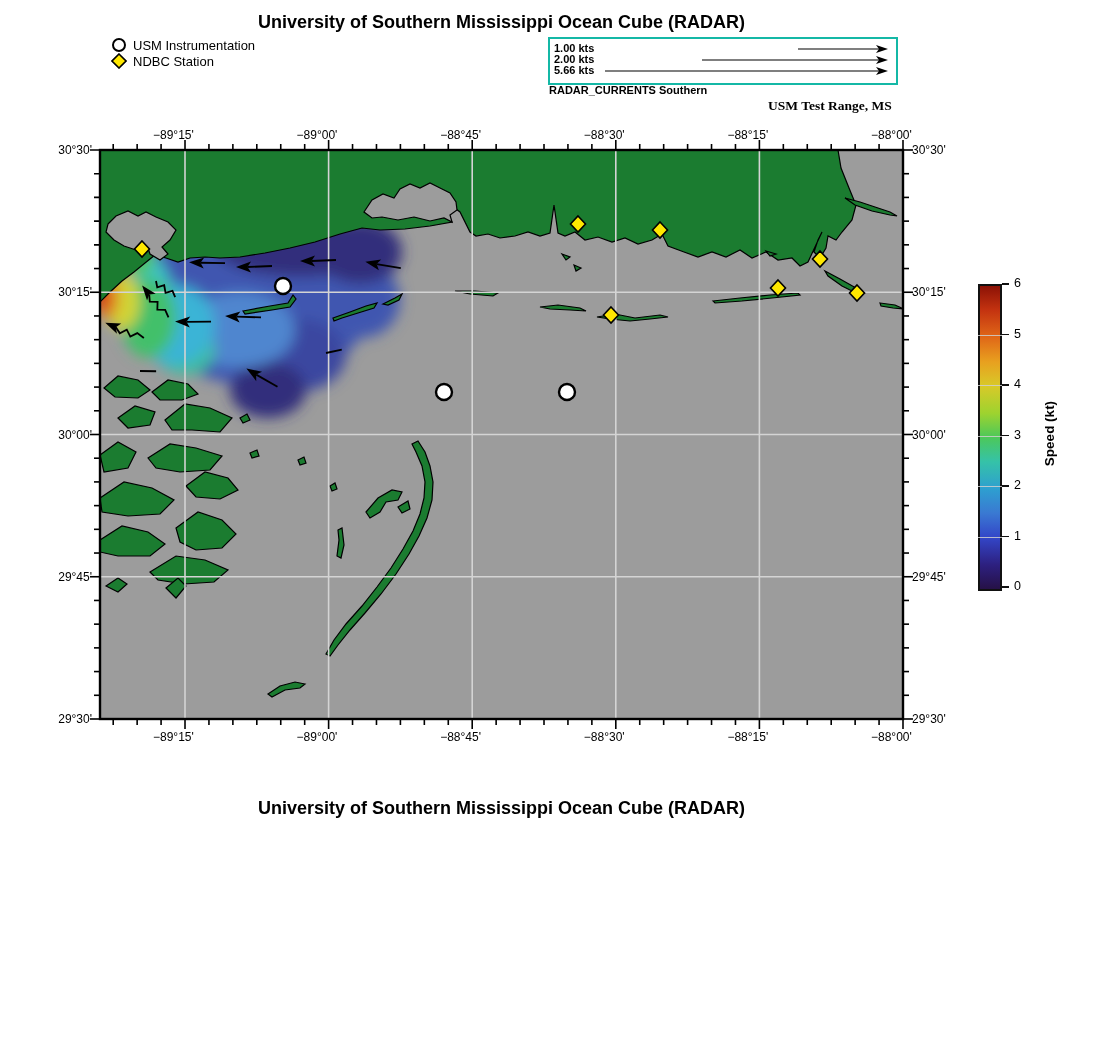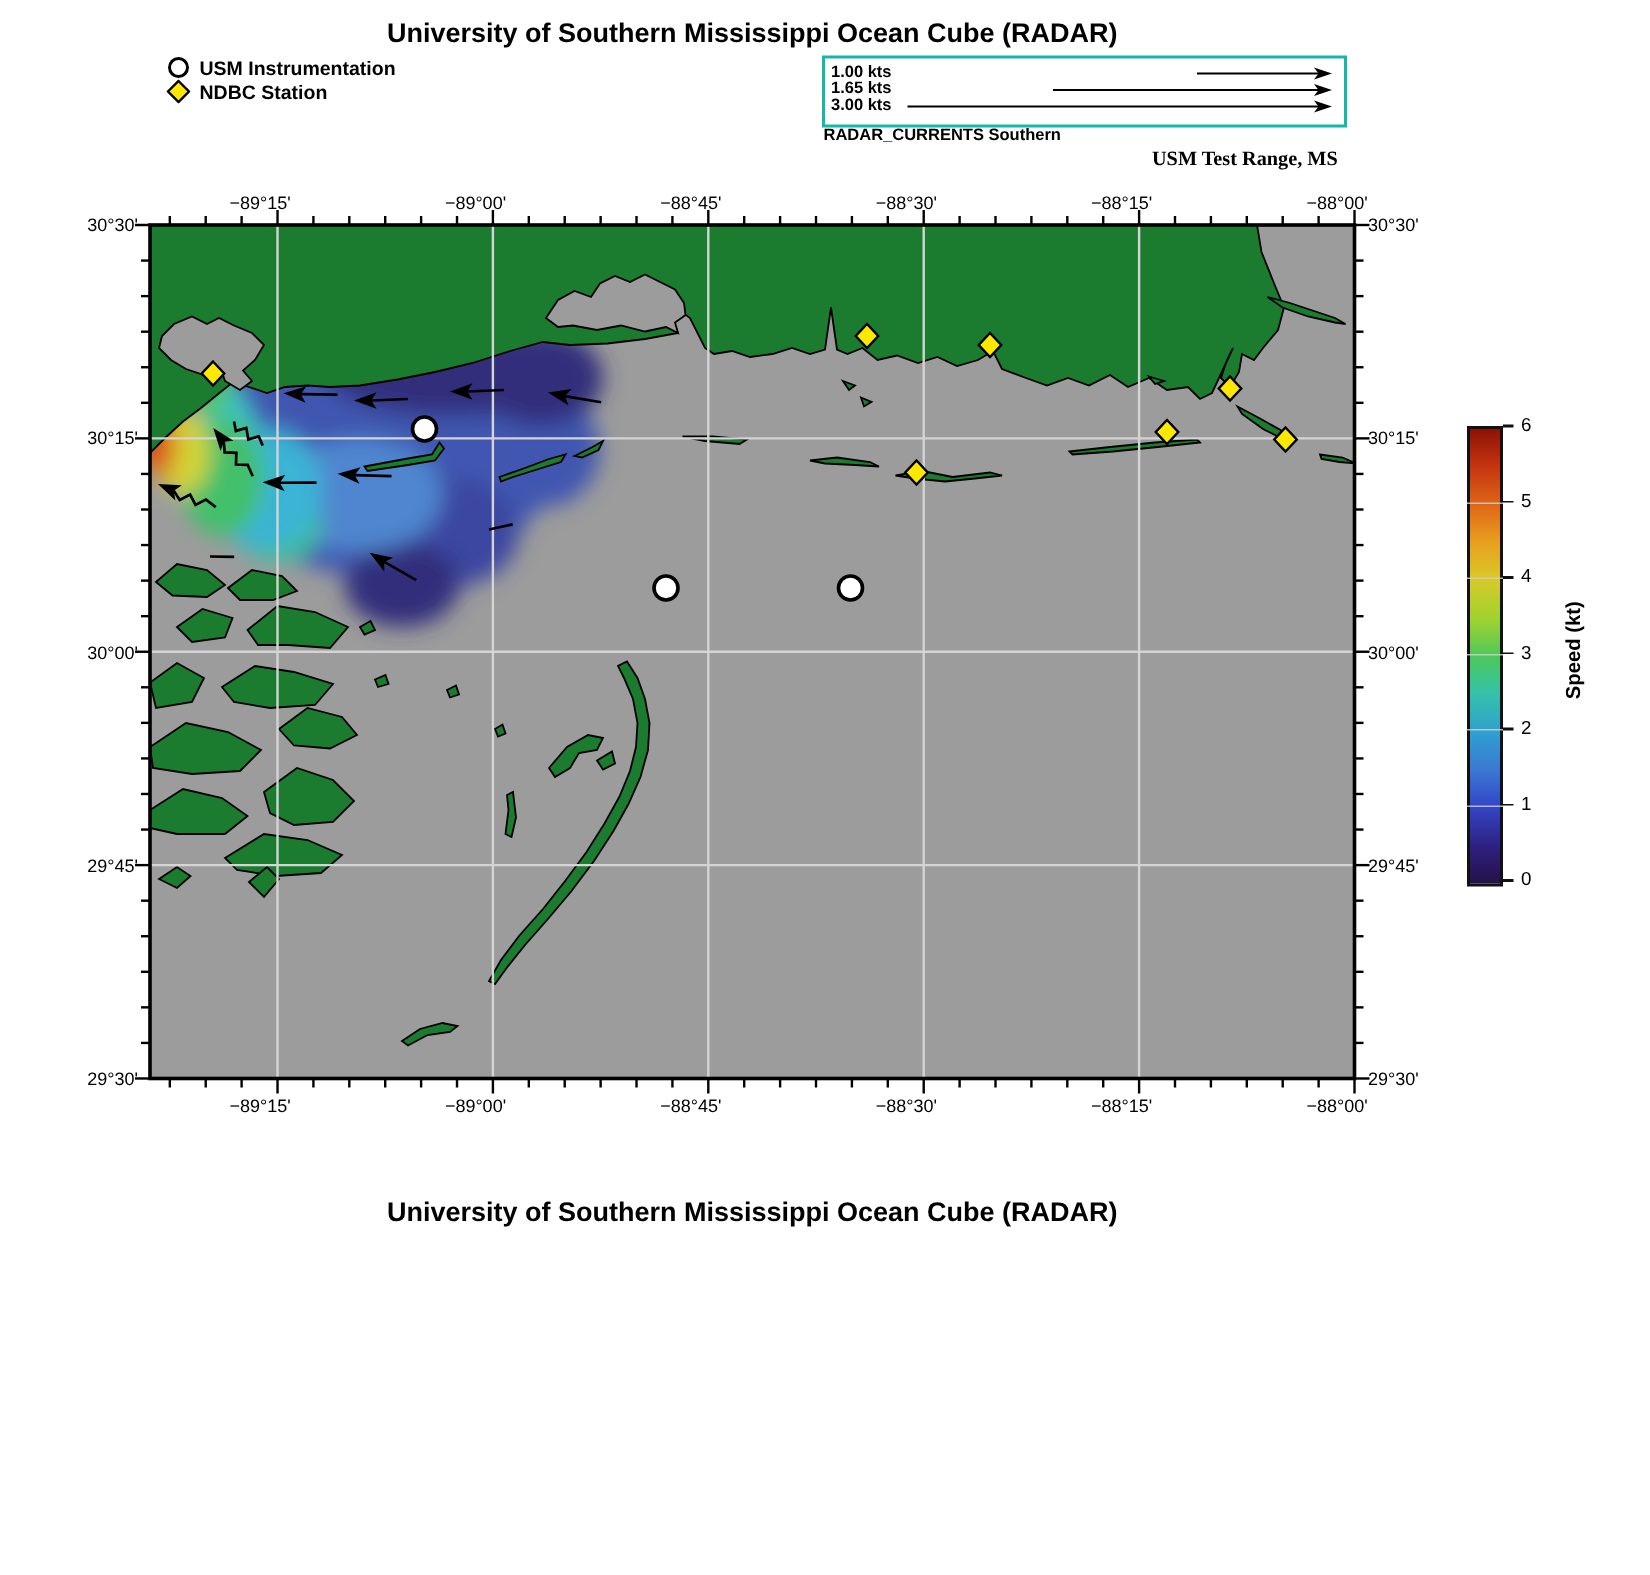--- a/index.html
+++ b/index.html
@@ -1,21 +1,21 @@
 <!DOCTYPE html>
 <html><head>
 <meta charset="utf-8">
 <style>
   html,body{margin:0;padding:0;background:#fff;}
   .page{position:relative;width:1100px;height:1050px;background:#fff;overflow:hidden;
         font-family:"Liberation Sans",sans-serif;color:#000;border-radius:32px;}
   .abs{position:absolute;}
   .top-title{left:100px;top:12px;width:803px;text-align:center;font-size:18px;font-weight:bold;}
   .bottom-title{left:100px;top:798px;width:803px;text-align:center;font-size:18px;font-weight:bold;}
-  .legend-row{display:flex;align-items:center;gap:6px;font-size:13px;font-weight:bold;}
+  .legend-row{display:flex;align-items:center;gap:6px;font-size:13px;font-weight:normal;}
   .legend-1{left:111px;top:37px;}
   .legend-2{left:111px;top:53px;}
   .vecbox{left:548px;top:37px;width:346px;height:44px;border:2px solid #14b8a6;background:#fff;}
   .veclabel{position:absolute;left:4px;font-size:11px;font-weight:bold;line-height:11px;}
   .veccaption{left:549px;top:84px;font-size:11px;font-weight:bold;}
   .subtitle{left:100px;top:99px;width:803px;text-align:center;
             font-family:"Liberation Serif",serif;font-size:17px;font-weight:bold;}
   .region-label{left:768px;top:98px;width:150px;text-align:left;
             font-family:"Liberation Serif",serif;font-size:13.5px;font-weight:bold;}
   .alab{position:absolute;font-size:12px;white-space:nowrap;}
@@ -339,22 +339,22 @@
   </div>
   <div class="abs legend-row legend-2">
     <svg width="16" height="16">
       <polygon points="8,1 15,8 8,15 1,8" fill="#ffe800" stroke="#000" stroke-width="1.6"></polygon>
     </svg>
     <span>NDBC Station</span>
   </div>
 
   <div class="abs vecbox">
     <div class="veclabel" style="top:4px">1.00 kts</div>
-    <div class="veclabel" style="top:15px">1.65 kts</div>
-    <div class="veclabel" style="top:26px">3.00 kts</div>
+    <div class="veclabel" style="top:15px">2.00 kts</div>
+    <div class="veclabel" style="top:26px">5.66 kts</div>
     <svg id="vecbox-svg" width="346" height="44" style="position:absolute;left:0;top:0">
         <line x1="248" y1="10" x2="330" y2="10" stroke="#000" stroke-width="1.2"></line>
         <polygon points="338,10 326,6 329,10 326,14" fill="#000"></polygon>
         <line x1="152" y1="21" x2="330" y2="21" stroke="#000" stroke-width="1.2"></line>
         <polygon points="338,21 326,17 329,21 326,25" fill="#000"></polygon>
         <line x1="55" y1="32" x2="330" y2="32" stroke="#000" stroke-width="1.2"></line>
         <polygon points="338,32 326,28 329,32 326,36" fill="#000"></polygon>
       </svg>
   </div>
   <div class="abs veccaption">RADAR_CURRENTS Southern</div>

